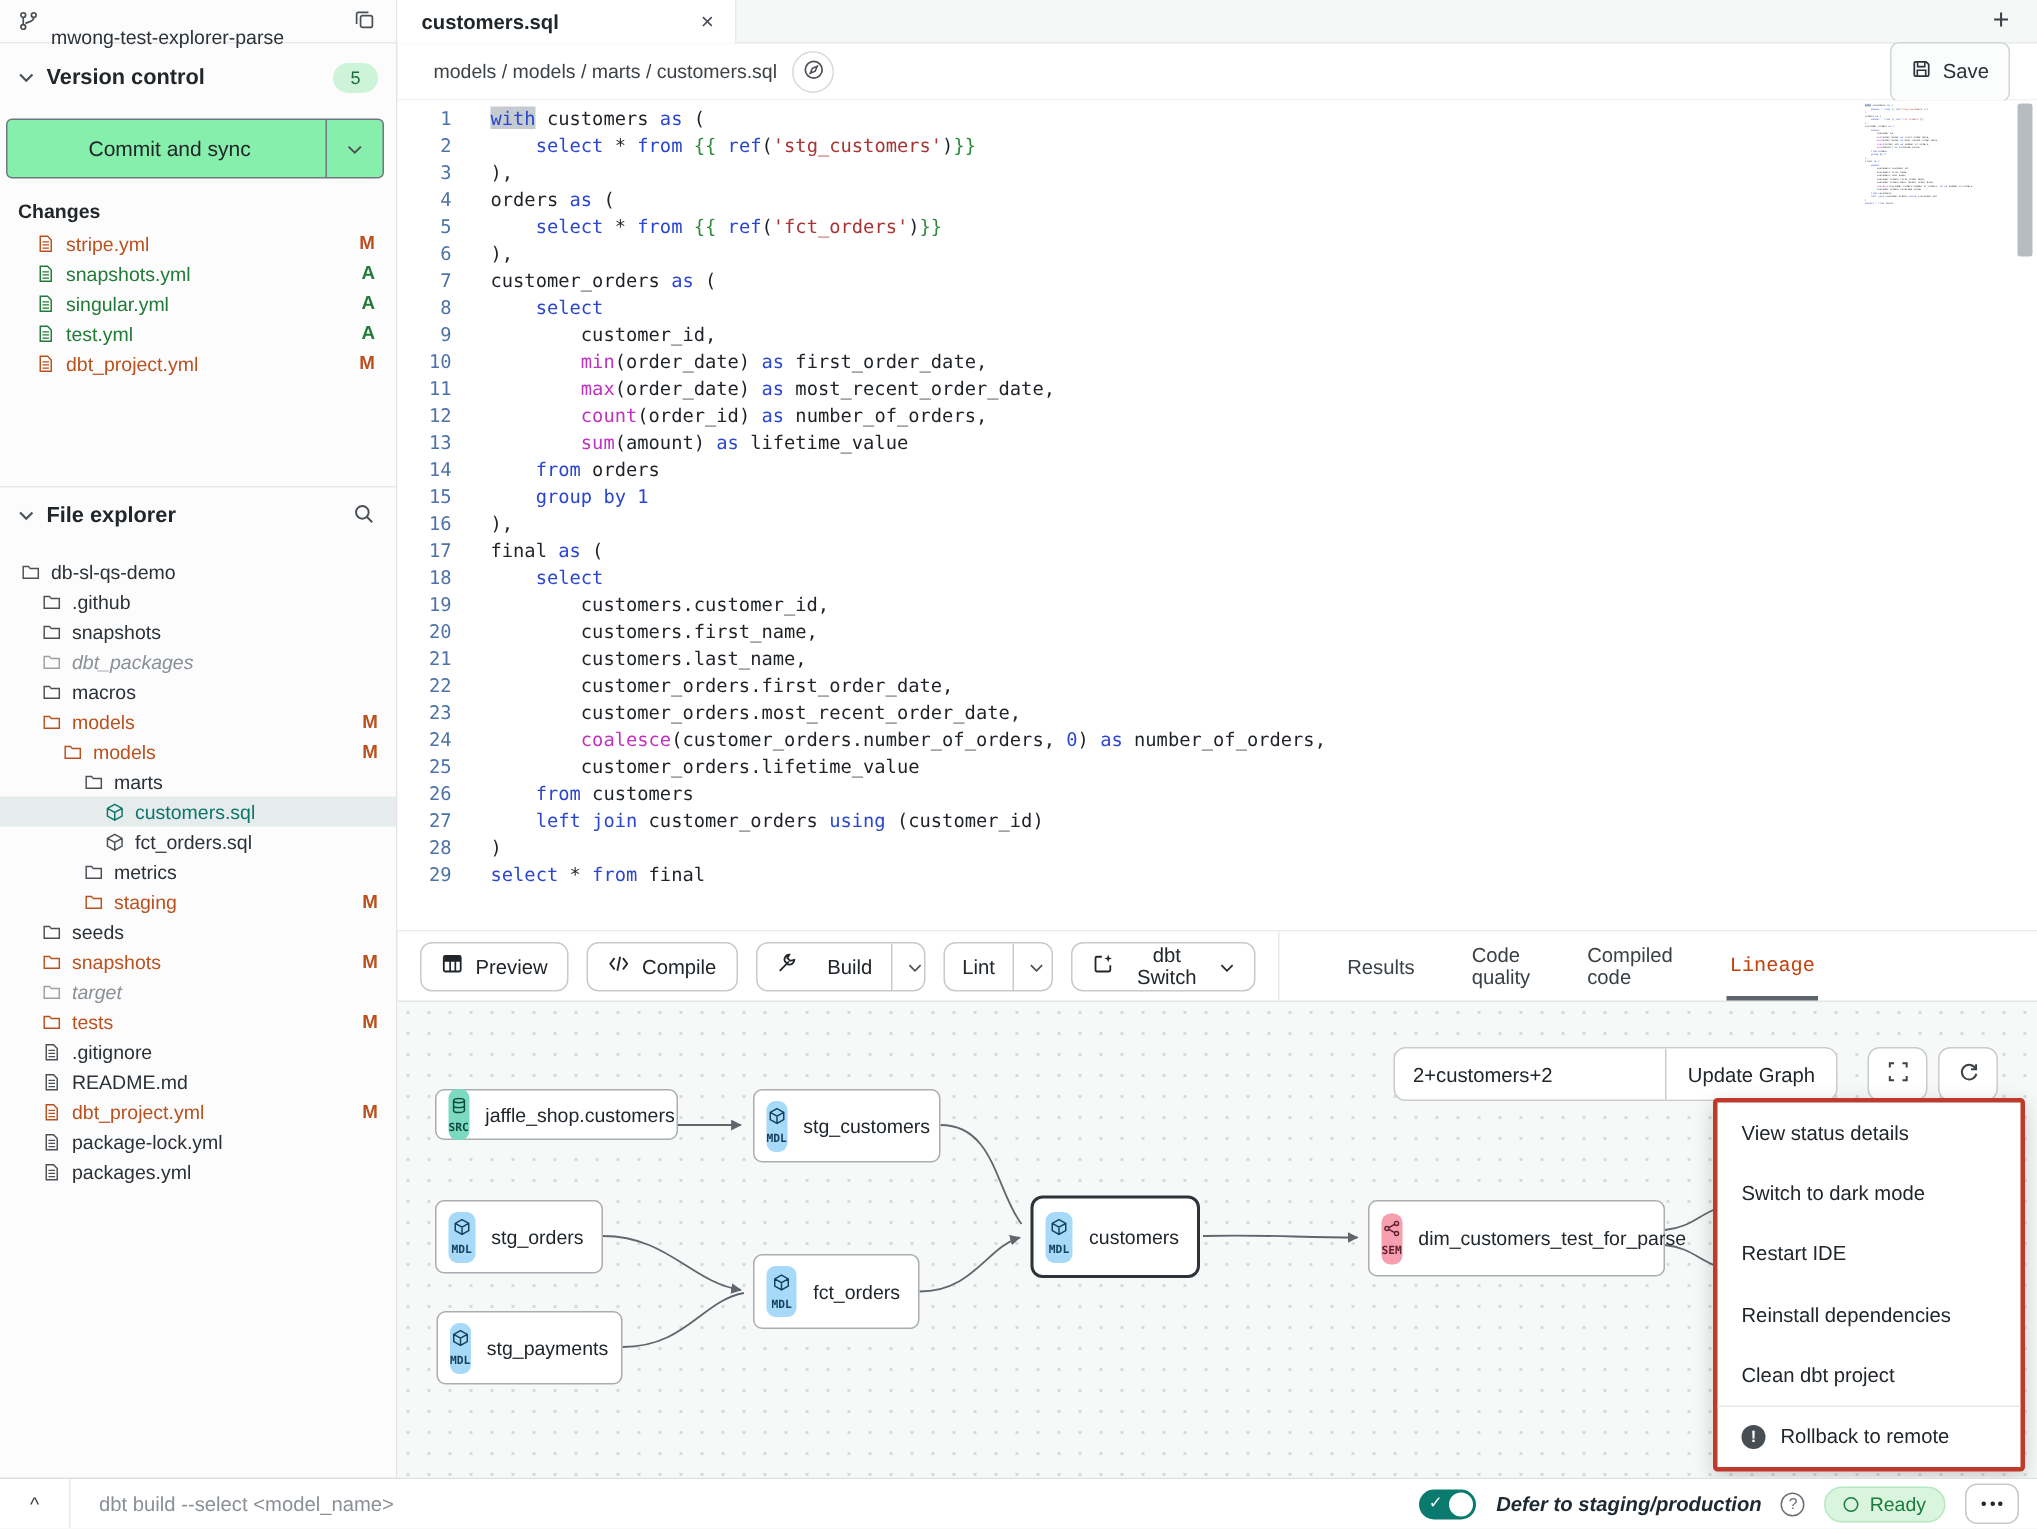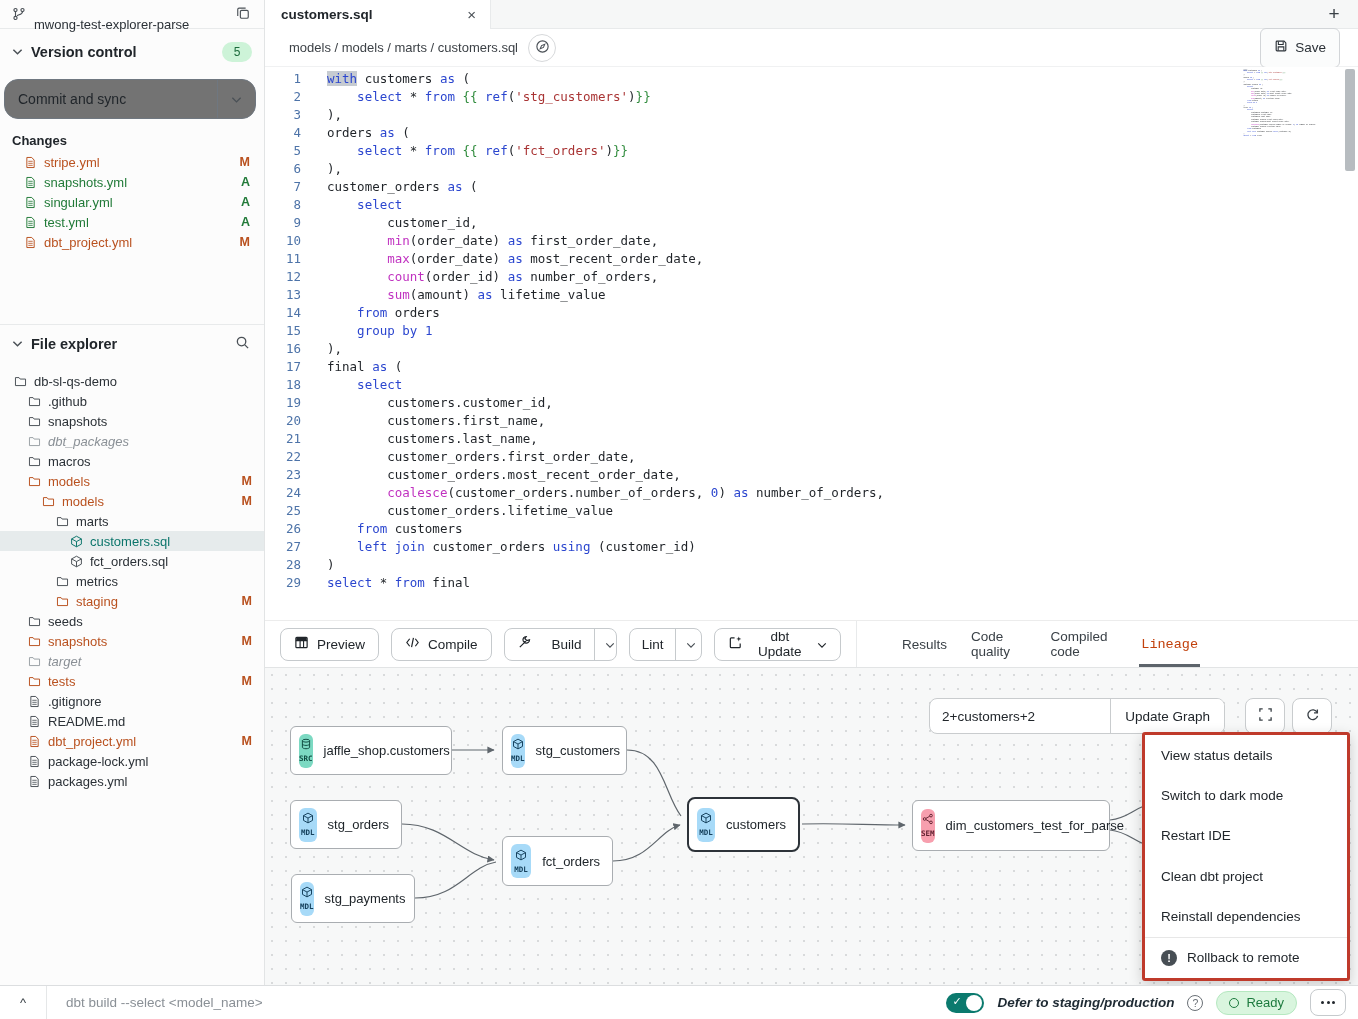--- a/index.html
+++ b/index.html
@@ -11,21 +11,21 @@
   
   .sidebar { width:265px; min-width:265px; background:#fcfcfc; border-right:1px solid #e2e4e5; display:flex; flex-direction:column; }
   .sb-header { height:29px; border-bottom:1px solid #e8eaeb; display:flex; align-items:center; padding:0 12px; gap:8px; color:#2b3137; }
   .sb-header .branch-name { font-size:13px; flex:1; white-space:nowrap; overflow:hidden;margin-top:21px; }
   .icon-btn { background:none; border:none; padding:2px; color:#4a5056; cursor:pointer; display:flex; align-items:center; }
   .section-head { display:flex; align-items:center; gap:8px; padding:0 12px; height:30px; }
   .section-title { font-weight:bold; font-size:14.5px; color:#21262b; flex:1; }
   .chev { color:#4a5056; display:flex; }
   .count-badge { background:#cdf3d8; color:#1c6b3c; border-radius:10px; min-width:30px; height:20px; display:flex; align-items:center; justify-content:center; font-size:12px; }
   .vc { padding-top:8px; }
-  .commit-split { margin:12px 8px 0 4px; height:40px; display:flex; border:1px solid #6f7780; border-radius:14px; background:#737373; overflow:hidden; }
+  .commit-split { margin:12px 8px 0 4px; height:40px; display:flex; border:1px solid #6f7780; border-radius:4px; background:#86efac; overflow:hidden;padding-left:41px; }
   .commit-main { flex:1; display:flex; align-items:center; padding:0 13px; font-size:14px; color:#21262b; background:none; border:none; cursor:pointer; text-align:left; }
   .commit-caret { width:38px; border:none; border-left:1px solid #6f7780; background:none; display:flex; align-items:center; justify-content:center; color:#4a5056; cursor:pointer; }
   .changes-label { font-weight:bold; font-size:13px; margin:14px 12px 4px; color:#21262b; }
   .change-row { display:flex; align-items:center; gap:7px; height:20px; padding:0 14px 0 24px; cursor:pointer; }
   .change-row .fico { display:flex; }
   .change-row .cname { flex:1; font-size:13px; }
   .gbadge { font-weight:bold; font-size:12.5px; }
   .c-m, .c-m .cname, .c-m .gbadge, .c-m .fico { color:#b9511f; }
   .c-a, .c-a .cname, .c-a .gbadge, .c-a .fico { color:#217a38; }
   .sb-divider { border-top:1px solid #e8eaeb; margin-top:72px; }
@@ -70,37 +70,37 @@
   .minimap-inner .cl { height:18px; }
   .vscroll { position:absolute; top:2px; right:3px; width:10px; height:102px; background:#b7bcc0; border-radius:2px; }
 
   
   .action-row { height:48px; border-top:1px solid #ececec; border-bottom:1px solid #e2e4e5; display:flex; align-items:stretch; }
   .actions { display:flex; align-items:center; gap:12px; padding:0 15px; }
   .abtn { height:33px; display:flex; align-items:center; gap:8px; padding:0 13px; background:#fff; border:1px solid #c6cacd; border-radius:8px; font-size:13.5px; color:#21262b; cursor:pointer; font-family:inherit; }
   .split { display:flex; height:33px; border:1px solid #c6cacd; border-radius:8px; background:#fff; overflow:hidden; }
   .split .seg { border:none; background:none; display:flex; align-items:center; gap:20px; padding:0 12px; font-size:13.5px; color:#21262b; cursor:pointer; font-family:inherit; }
   .split .seg.caret { border-left:1px solid #c6cacd; padding:0 10px; color:#4a5056; }
-  .panel-tabs { margin-left:auto; display:flex; gap:24px; align-items:center; border-left:1px solid #e8eaeb; padding-left:45px; margin-right:160px; }
+  .panel-tabs { margin-left:auto; display:flex; gap:38px; align-items:center; border-left:1px solid #e8eaeb; padding-left:45px; margin-right:160px; }
   .ptab { height:100%; display:flex; align-items:center; font-size:13.5px; color:#3a4147; cursor:pointer; position:relative; }
   .ptab.active { color:#c2410c;font-family:Liberation Mono, monospace; }
   .ptab.active::after { content:''; position:absolute; left:-2px; right:-2px; bottom:0; height:3px; background:#5d646b; }
 
   
   .canvas { position:relative; height:317px; background:#f7f8f8; background-image:radial-gradient(#d8dadb 1px, transparent 1.2px); background-size:14px 14px; overflow:hidden; }
   .edges { position:absolute; left:0; top:0; }
   .node { position:absolute; background:#fff; border:1px solid #a9adb1; border-radius:6px; display:flex; align-items:center; gap:11px; padding:0 12px 0 8px; cursor:pointer; }
   .node .nlabel { font-size:13px; color:#20262b; white-space:nowrap; }
   .node.focus { border:2px solid #2d3339; border-radius:8px; }
   .nbadge { width:34px; height:34px; border-radius:6px; display:flex; flex-direction:column; align-items:center; justify-content:center; gap:1px; }
   .nbadge .btxt { font-size:7.5px; font-weight:bold; font-family:"DejaVu Sans Mono", monospace; }
   .b-src { background:#7cd9c2; color:#0f4b41; }
   .b-mdl { background:#a7daf8; color:#15405c; }
   .b-sem { background:#f79fae; color:#5e1f2e; }
-  #node-jaffle { left:25px; top:58px; width:162px; height:49px; }
+  #node-jaffle { left:25px; top:58px; width:162px; height:34px; }
   #node-stg-customers { left:237px; top:58px; width:125px; height:49px; }
   #node-stg-orders { left:25px; top:132px; width:112px; height:49px; }
   #node-stg-payments { left:26px; top:206px; width:124px; height:49px; }
   #node-fct-orders { left:237px; top:168px; width:111px; height:50px; }
   #node-customers { left:422px; top:129px; width:113px; height:55px; }
   #node-dim { left:647px; top:132px; width:198px; height:51px; }
   .graph-ctl { position:absolute; top:30px; left:664px; width:296px; height:36px; display:flex; background:#fff; border:1px solid #c9ccce; border-radius:8px; overflow:hidden; }
   .graph-ctl input { flex:1; border:none; outline:none; padding:0 12px; font-size:13.5px; color:#21262b; font-family:inherit; background:none; min-width:0; }
   .graph-ctl .upd { border:none; border-left:1px solid #c9ccce; background:#fff; padding:0 14px; font-size:13.5px; color:#21262b; cursor:pointer; font-family:inherit; white-space:nowrap; }
   .sq-btn { position:absolute; top:30px; width:40px; height:36px; background:#fff; border:1px solid #c9ccce; border-radius:8px; display:flex; align-items:center; justify-content:center; color:#3a4147; cursor:pointer; }
@@ -729,21 +729,21 @@
               </span>
             </button>
           </div>
           <button class="abtn">
             <span>
               <svg viewBox="0 0 16 16" width="15" height="15">
                   <path d="M13 9v3.5a1 1 0 0 1-1 1H3.5a1 1 0 0 1-1-1V4a1 1 0 0 1 1-1H7" fill="none" stroke="currentColor" stroke-width="1.3"></path>
                   <path d="M11.5 1.5l.7 2 2 .7-2 .7-.7 2-.7-2-2-.7 2-.7z" fill="currentColor"></path>
                 </svg>
             </span>
-            <span>dbt Update</span>
+            <span>dbt Switch</span>
             <span>
               <svg viewBox="0 0 12 8" width="10" height="7">
                   <path d="M1.5 1.5 6 6l4.5-4.5" fill="none" stroke="currentColor" stroke-width="1.4"></path>
                 </svg>
             </span>
           </button>
         </div>
         <div class="panel-tabs">
           <div class="ptab">Results</div>
           <div class="ptab">Code quality</div>
@@ -876,22 +876,22 @@
                 <path d="M13.2 2.6v3.6H9.6" fill="none" stroke="currentColor" stroke-width="1.4"></path>
                 <path d="M13 6A5.2 5.2 0 1 0 13.4 9.4" fill="none" stroke="currentColor" stroke-width="1.4"></path>
               </svg>
           </span>
         </button>
 
         <div class="ctx-menu">
           <div class="ctx-item">View status details</div>
           <div class="ctx-item">Switch to dark mode</div>
           <div class="ctx-item">Restart IDE</div>
+          <div class="ctx-item">Reinstall dependencies</div>
           <div class="ctx-item">Clean dbt project</div>
-          <div class="ctx-item">Reinstall dependencies</div>
           <div class="ctx-item danger">
             <span class="alert-dot">!</span>
             <span>Rollback to remote</span>
           </div>
         </div>
       </div>
     </section>
   </div>
 
   <footer class="statusbar">

